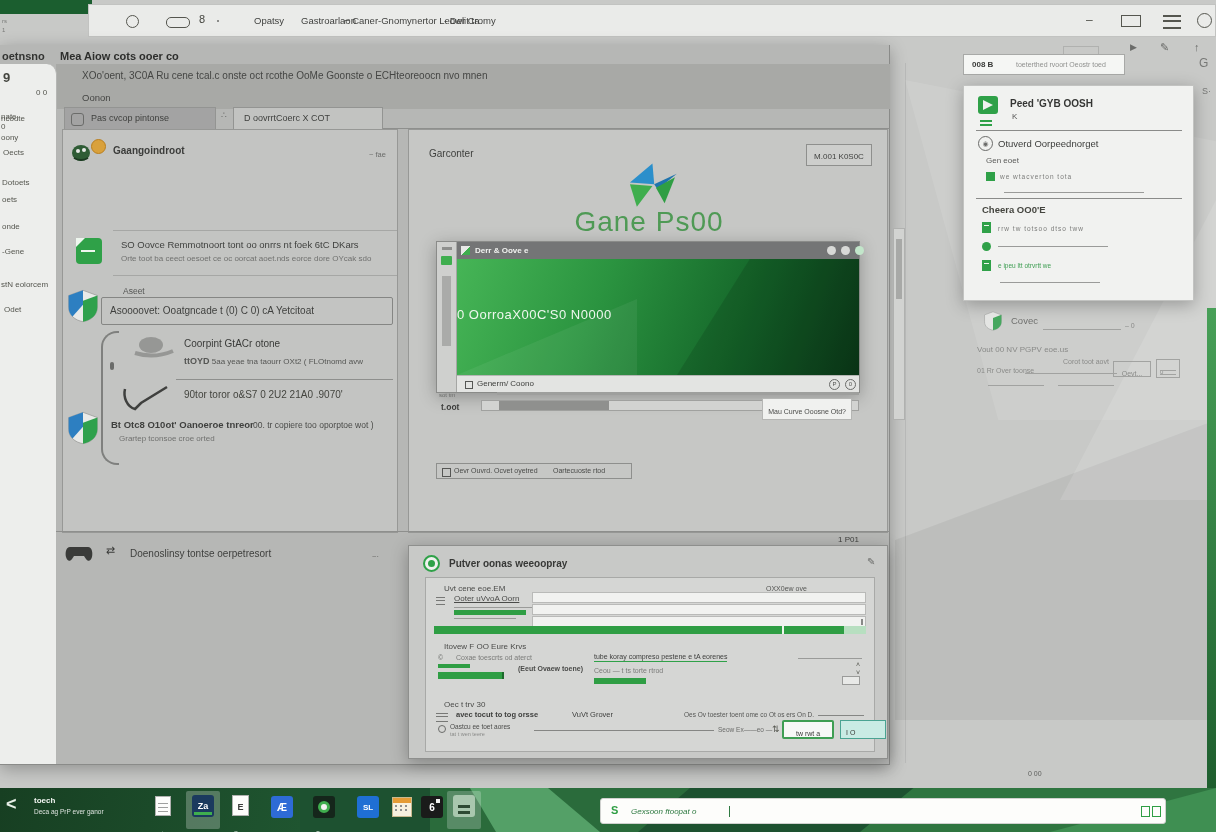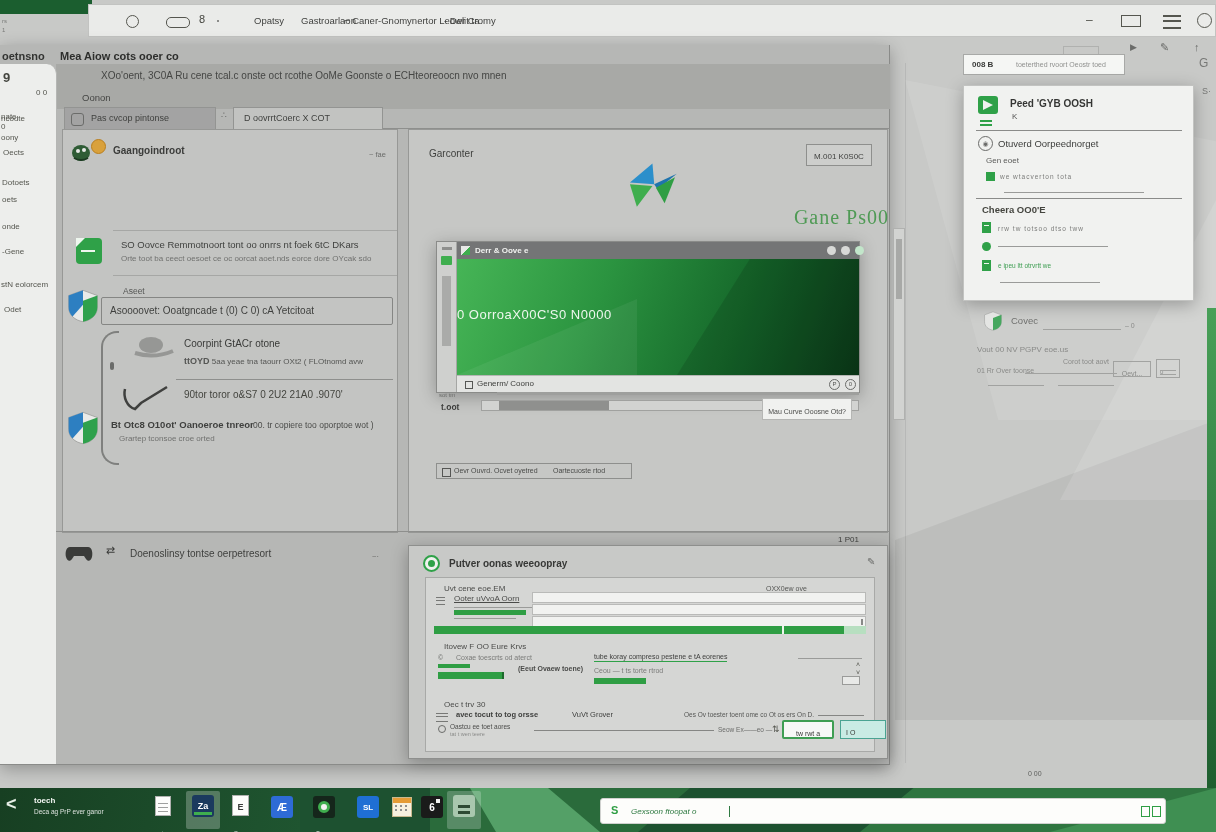--- a/index.html
+++ b/index.html
@@ -49,21 +49,21 @@
         <div style="margin-top:3px;height:2px;background:#55564f;"></div>
       </div>
     <div class="abs circle" style="left:1108px;top:8px;width:13px;height:13px;border:1.5px solid #55564f;"></div>
   </div>
 
   <div class="abs shadow" style="left:0;top:45px;width:890px;height:720px;background:#b6b7b5;border-right:1px solid #8a8b89;border-bottom:1px solid #8a8b89;box-sizing:border-box;">
     <span class="abs txt" style="left:2px;top:5px;font-size:11px;font-weight:bold;color:#333432;">oetnsno</span>
     <span class="abs txt" style="left:60px;top:5px;font-size:11px;font-weight:bold;color:#2d2e2c;">Mea Aiow cots ooer co</span>
 
     <div class="abs" style="left:56px;top:19px;width:834px;height:45px;background:#a8a9a6;">
-      <span class="abs txt" style="left:26px;top:6px;font-size:10px;color:#454644;margin-left:19px;">XOo'oent,  3C0A Ru cene tcal.c onste oct rcothe OoMe Goonste o ECHteoreoocn nvo mnen</span>
+      <span class="abs txt" style="left:26px;top:6px;font-size:10px;color:#454644;">XOo'oent,  3C0A Ru cene tcal.c onste oct rcothe OoMe Goonste o ECHteoreoocn nvo mnen</span>
       <span class="abs txt" style="left:26px;top:28px;font-size:9.5px;color:#454644;">Oonon</span>
     </div>
 
     <div class="abs" style="left:0;top:19px;width:57px;height:700px;background:#edeeec;border-right:1px solid #b5b6b4;border-top-right-radius:10px;box-sizing:border-box;">
       <span class="abs txt" style="left:36px;top:24px;font-size:8px;color:#55564f;">0 0</span>
       <span class="abs txt" style="left:3px;top:6px;font-size:13px;font-weight:bold;color:#44453f;">9</span>
       <span class="abs txt" style="left:1px;top:50px;font-size:8px;color:#55564f;">ncodte</span>
       <span class="abs txt" style="left:1px;top:48px;font-size:8px;color:#55564f;">nate</span>
       <span class="abs txt" style="left:1px;top:58px;font-size:8px;color:#55564f;">0</span>
       <span class="abs txt" style="left:1px;top:69px;font-size:8px;color:#55564f;">oony</span>
@@ -158,21 +158,21 @@
         <span class="txt" style="font-size:8px;line-height:20px;color:#3f403e;">M.001 K0S0C</span>
       </div>
       <span class="abs" style="left:204px;top:30px;">
         <svg width="72" height="52" viewBox="0 0 72 60">
             <polygon points="14,26 40,4 42,28" fill="#2b8fcb"></polygon>
             <polygon points="42,28 68,16 46,34" fill="#1f74ad"></polygon>
             <polygon points="14,28 40,30 22,54" fill="#3fae4e"></polygon>
             <polygon points="44,32 66,20 54,50" fill="#2f9e44"></polygon>
           </svg>
       </span>
-      <div class="abs txt" style="left:0;top:76px;width:480px;text-align:right;font-size:20px;color:#4f9a55;letter-spacing:1px;font-family:Liberation Serif, serif;">Gane Ps00</div>
+      <div class="abs txt" style="left:0;top:76px;width:480px;text-align:center;font-size:28px;color:#4f9a55;letter-spacing:1px;">Gane Ps00</div>
 
       <div class="abs shadow" style="left:27px;top:111px;width:424px;height:152px;background:#cfd0ce;border:1px solid #8a8b89;box-sizing:border-box;">
         <div class="abs" style="left:0;top:0;width:20px;height:150px;background:#cfd0ce;border-right:1px solid #a5a6a4;box-sizing:border-box;">
           <div class="abs" style="left:5px;top:5px;width:10px;height:3px;background:#8e8f8d;"></div>
           <div class="abs" style="left:4px;top:14px;width:11px;height:9px;background:#3fae4e;border-radius:1px;"></div>
           <div class="abs" style="left:5px;top:34px;width:9px;height:70px;background:#aaaba9;"></div>
         </div>
         <div class="abs" style="left:20px;top:0;width:402px;height:17px;background:#747576;">
           <div class="abs" style="left:4px;top:4px;width:9px;height:9px;background:linear-gradient(135deg,#e8e9e7 50%,#3fae4e 50%);"></div>
           <span class="abs txt" style="left:18px;top:4px;font-size:8px;font-weight:bold;color:#f2f3f1;">Derr &amp; Oove e</span>

